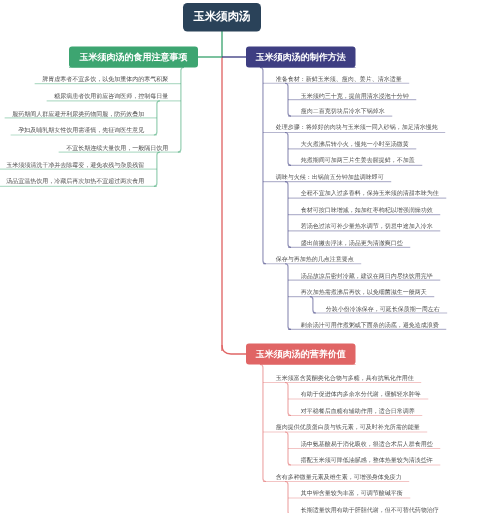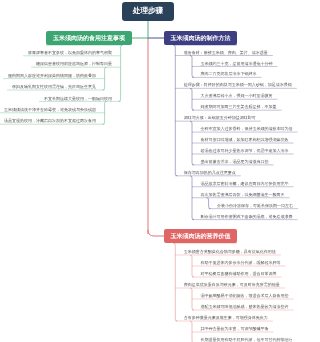--- a/index.html
+++ b/index.html
@@ -65,21 +65,21 @@
       <path d="M 272.8 321 L 175.3 321" stroke="rgba(224,101,101,0.38)" fill="none" stroke-width="0.8" stroke-linecap="butt"></path>
       <path d="M 190 321 Q 192 321 192 323 L 192 341 Q 192 343 194 343" stroke="rgba(224,101,101,0.55)" fill="none" stroke-width="0.8" stroke-linecap="butt"></path>
       <path d="M 273.5 332 L 192 332" stroke="rgba(224,101,101,0.38)" fill="none" stroke-width="0.8" stroke-linecap="butt"></path>
       <path d="M 297.5 343 L 192 343" stroke="rgba(224,101,101,0.38)" fill="none" stroke-width="0.8" stroke-linecap="butt"></path>
       <path d="M 148 20 L 148 38" stroke="#3da571" fill="none" stroke-width="0.9" stroke-linecap="butt"></path>
       <path d="M 148 38 L 148 234" stroke="#e06565" fill="none" stroke-width="0.9" stroke-linecap="butt"></path>
       <path d="M 132 38 L 148 38" stroke="#3da571" fill="none" stroke-width="0.9" stroke-linecap="butt"></path>
       <path d="M 148 38 L 164 38" stroke="#3e3e82" fill="none" stroke-width="0.9" stroke-linecap="butt"></path>
       <path d="M 148 230 Q 148 236 154 236 L 164 236" stroke="#e06565" fill="none" stroke-width="0.9" stroke-linecap="butt"></path>
     </svg>
-  <div class="node-box" id="title-box">处理步骤</div>
+  <div class="node-box" id="title-box">玉米须肉汤</div>
   <div class="node-box hdr" id="hdr-0" style="left: 46px; width: 86px; top: 31px; background: rgb(61, 165, 113);">玉米须肉汤的食用注意事项</div>
   <div class="node-box hdr" id="hdr-1" style="left: 164px; width: 73px; top: 31px; background: rgb(62, 62, 130);">玉米须肉汤的制作方法</div>
   <div class="node-box hdr" id="hdr-2" style="left: 164px; width: 73px; top: 229px; background: rgb(224, 101, 101);">玉米须肉汤的营养价值</div>
   <div id="leaves">
       <div class="leaf" style="top: 49.9px; right: 187.9px;">脾胃虚寒者不宜多饮，以免加重体内的寒气积聚</div>
       <div class="leaf" style="top: 61.3px; right: 187.9px;">糖尿病患者饮用前应咨询医师，控制每日量</div>
       <div class="leaf" style="top: 72.7px; right: 203.9px;">服药期间人群应避开利尿类药物同服，防药效叠加</div>
       <div class="leaf" style="top: 84.1px; right: 203.9px;">孕妇及哺乳期女性饮用需谨慎，先征询医生意见</div>
       <div class="leaf" style="top: 95.5px; right: 187.9px;">不宜长期连续大量饮用，一般隔日饮用</div>
       <div class="leaf" style="top: 106.9px; right: 203.9px;">玉米须须清洗干净并去除霉变，避免农残与杂质残留</div>

